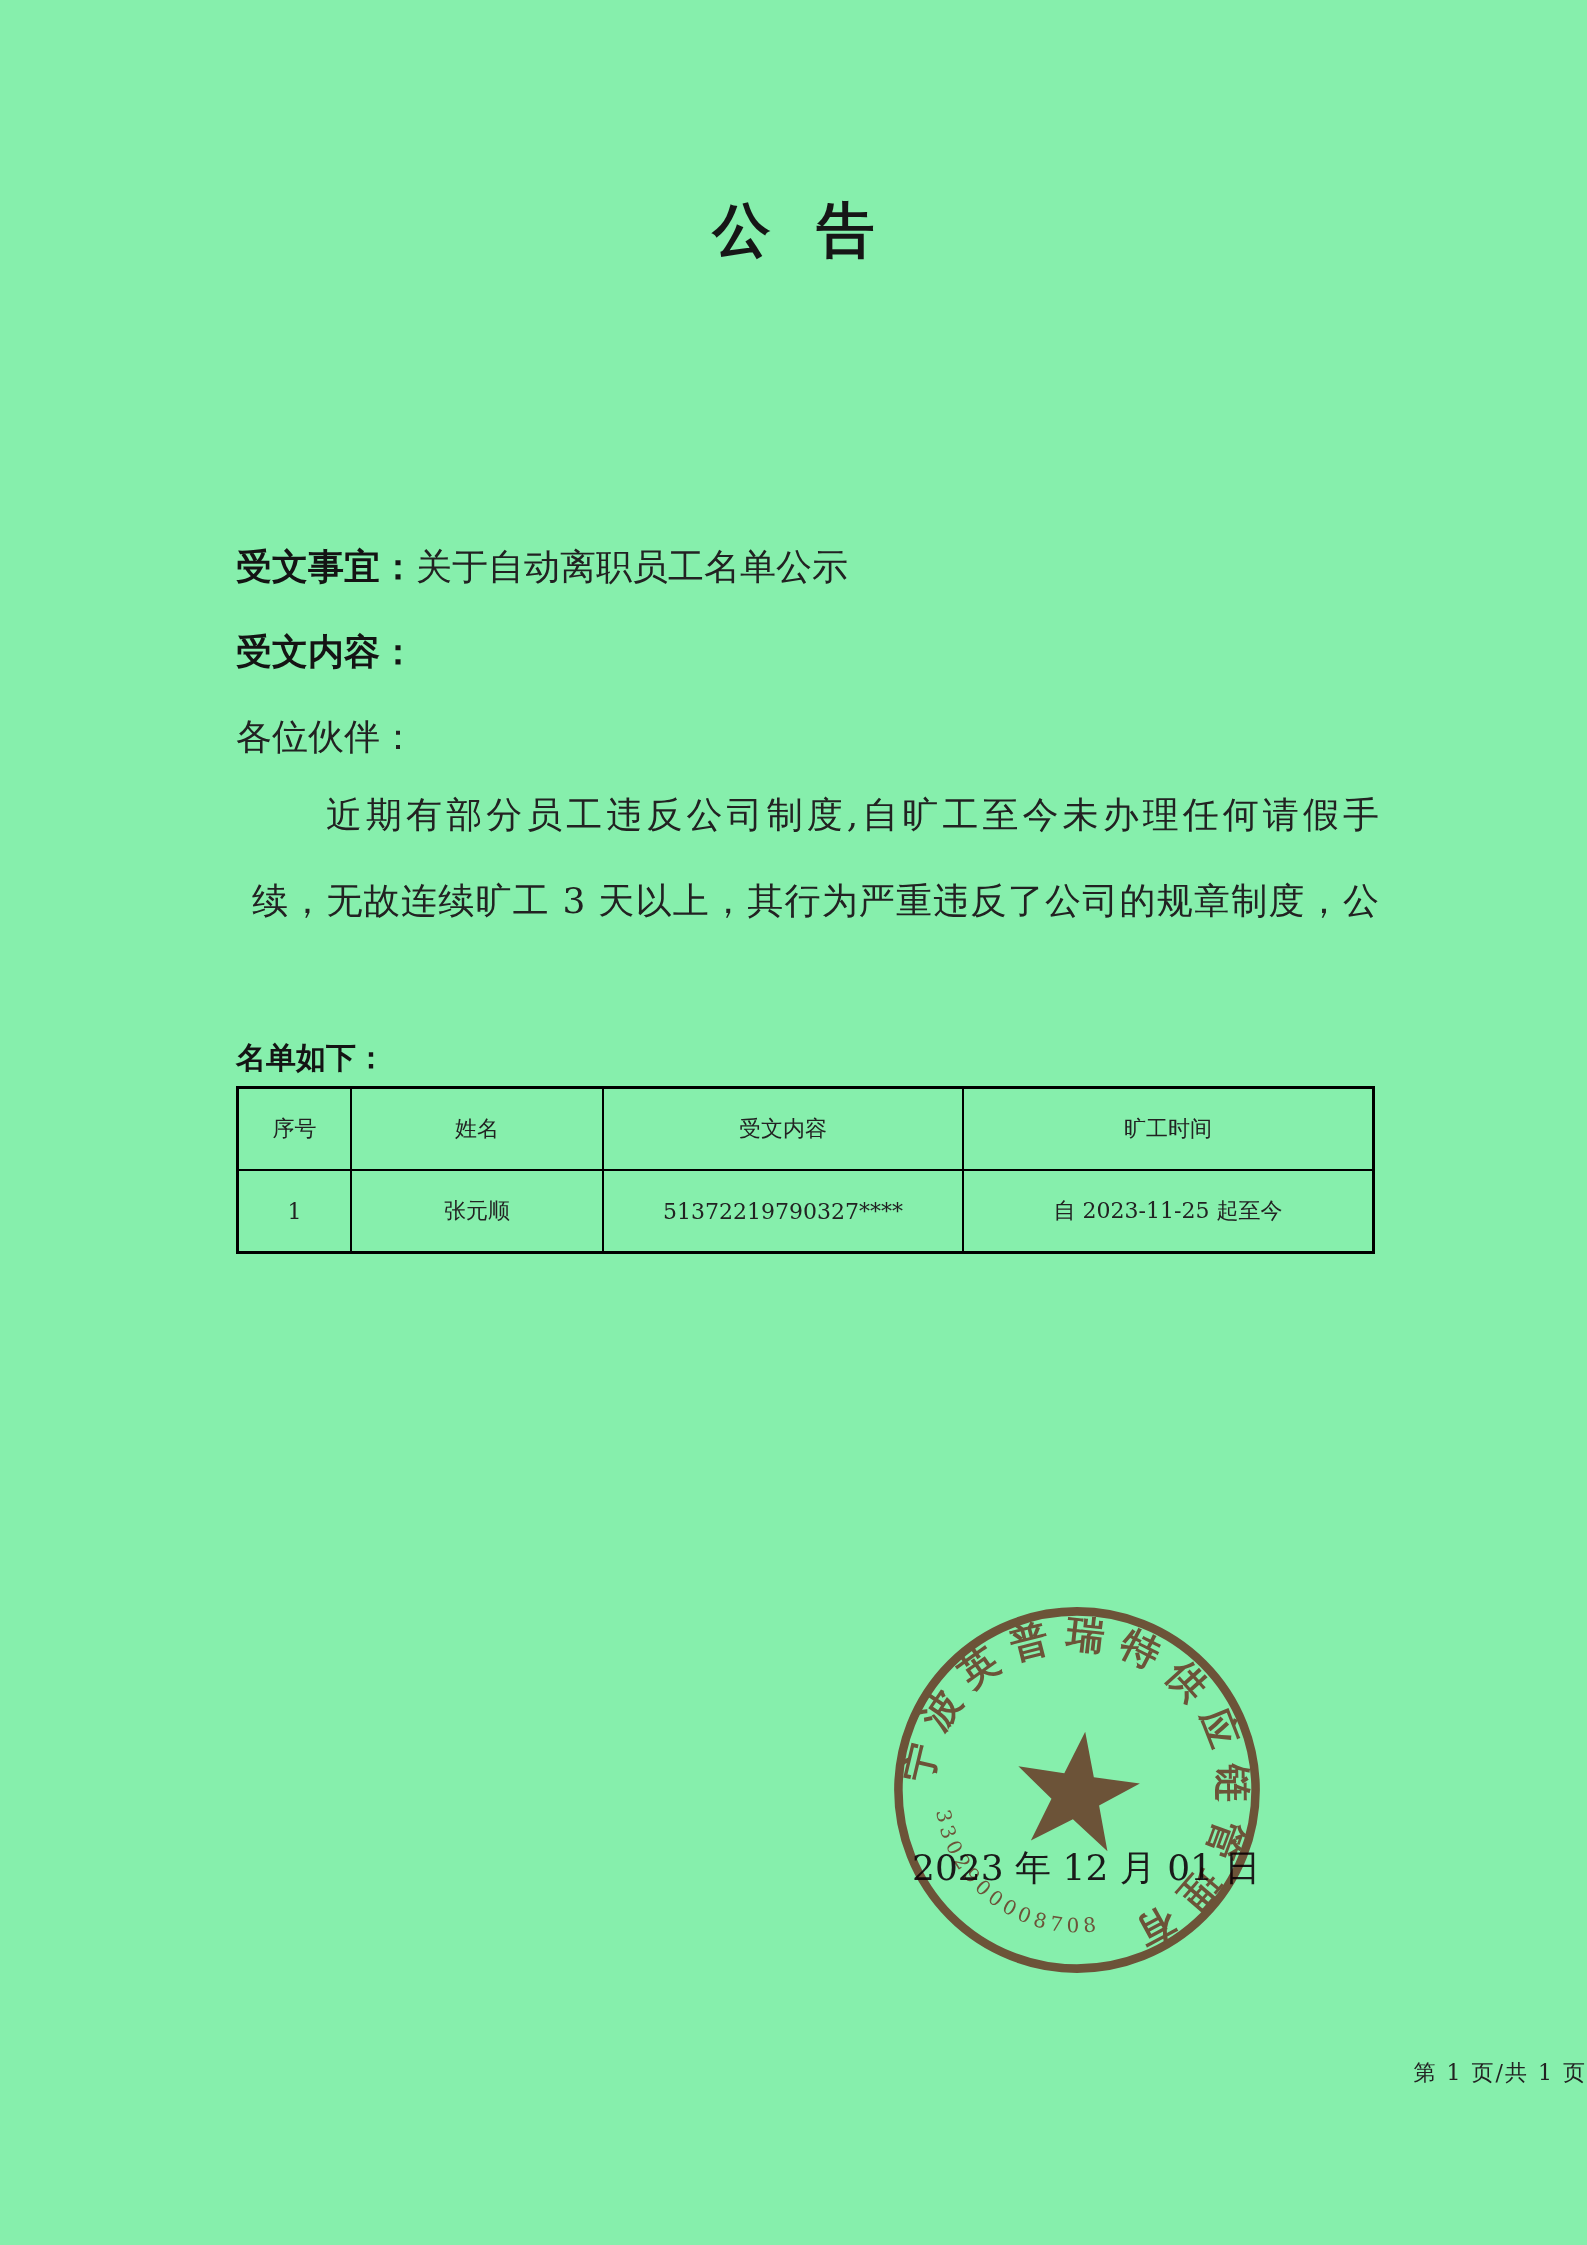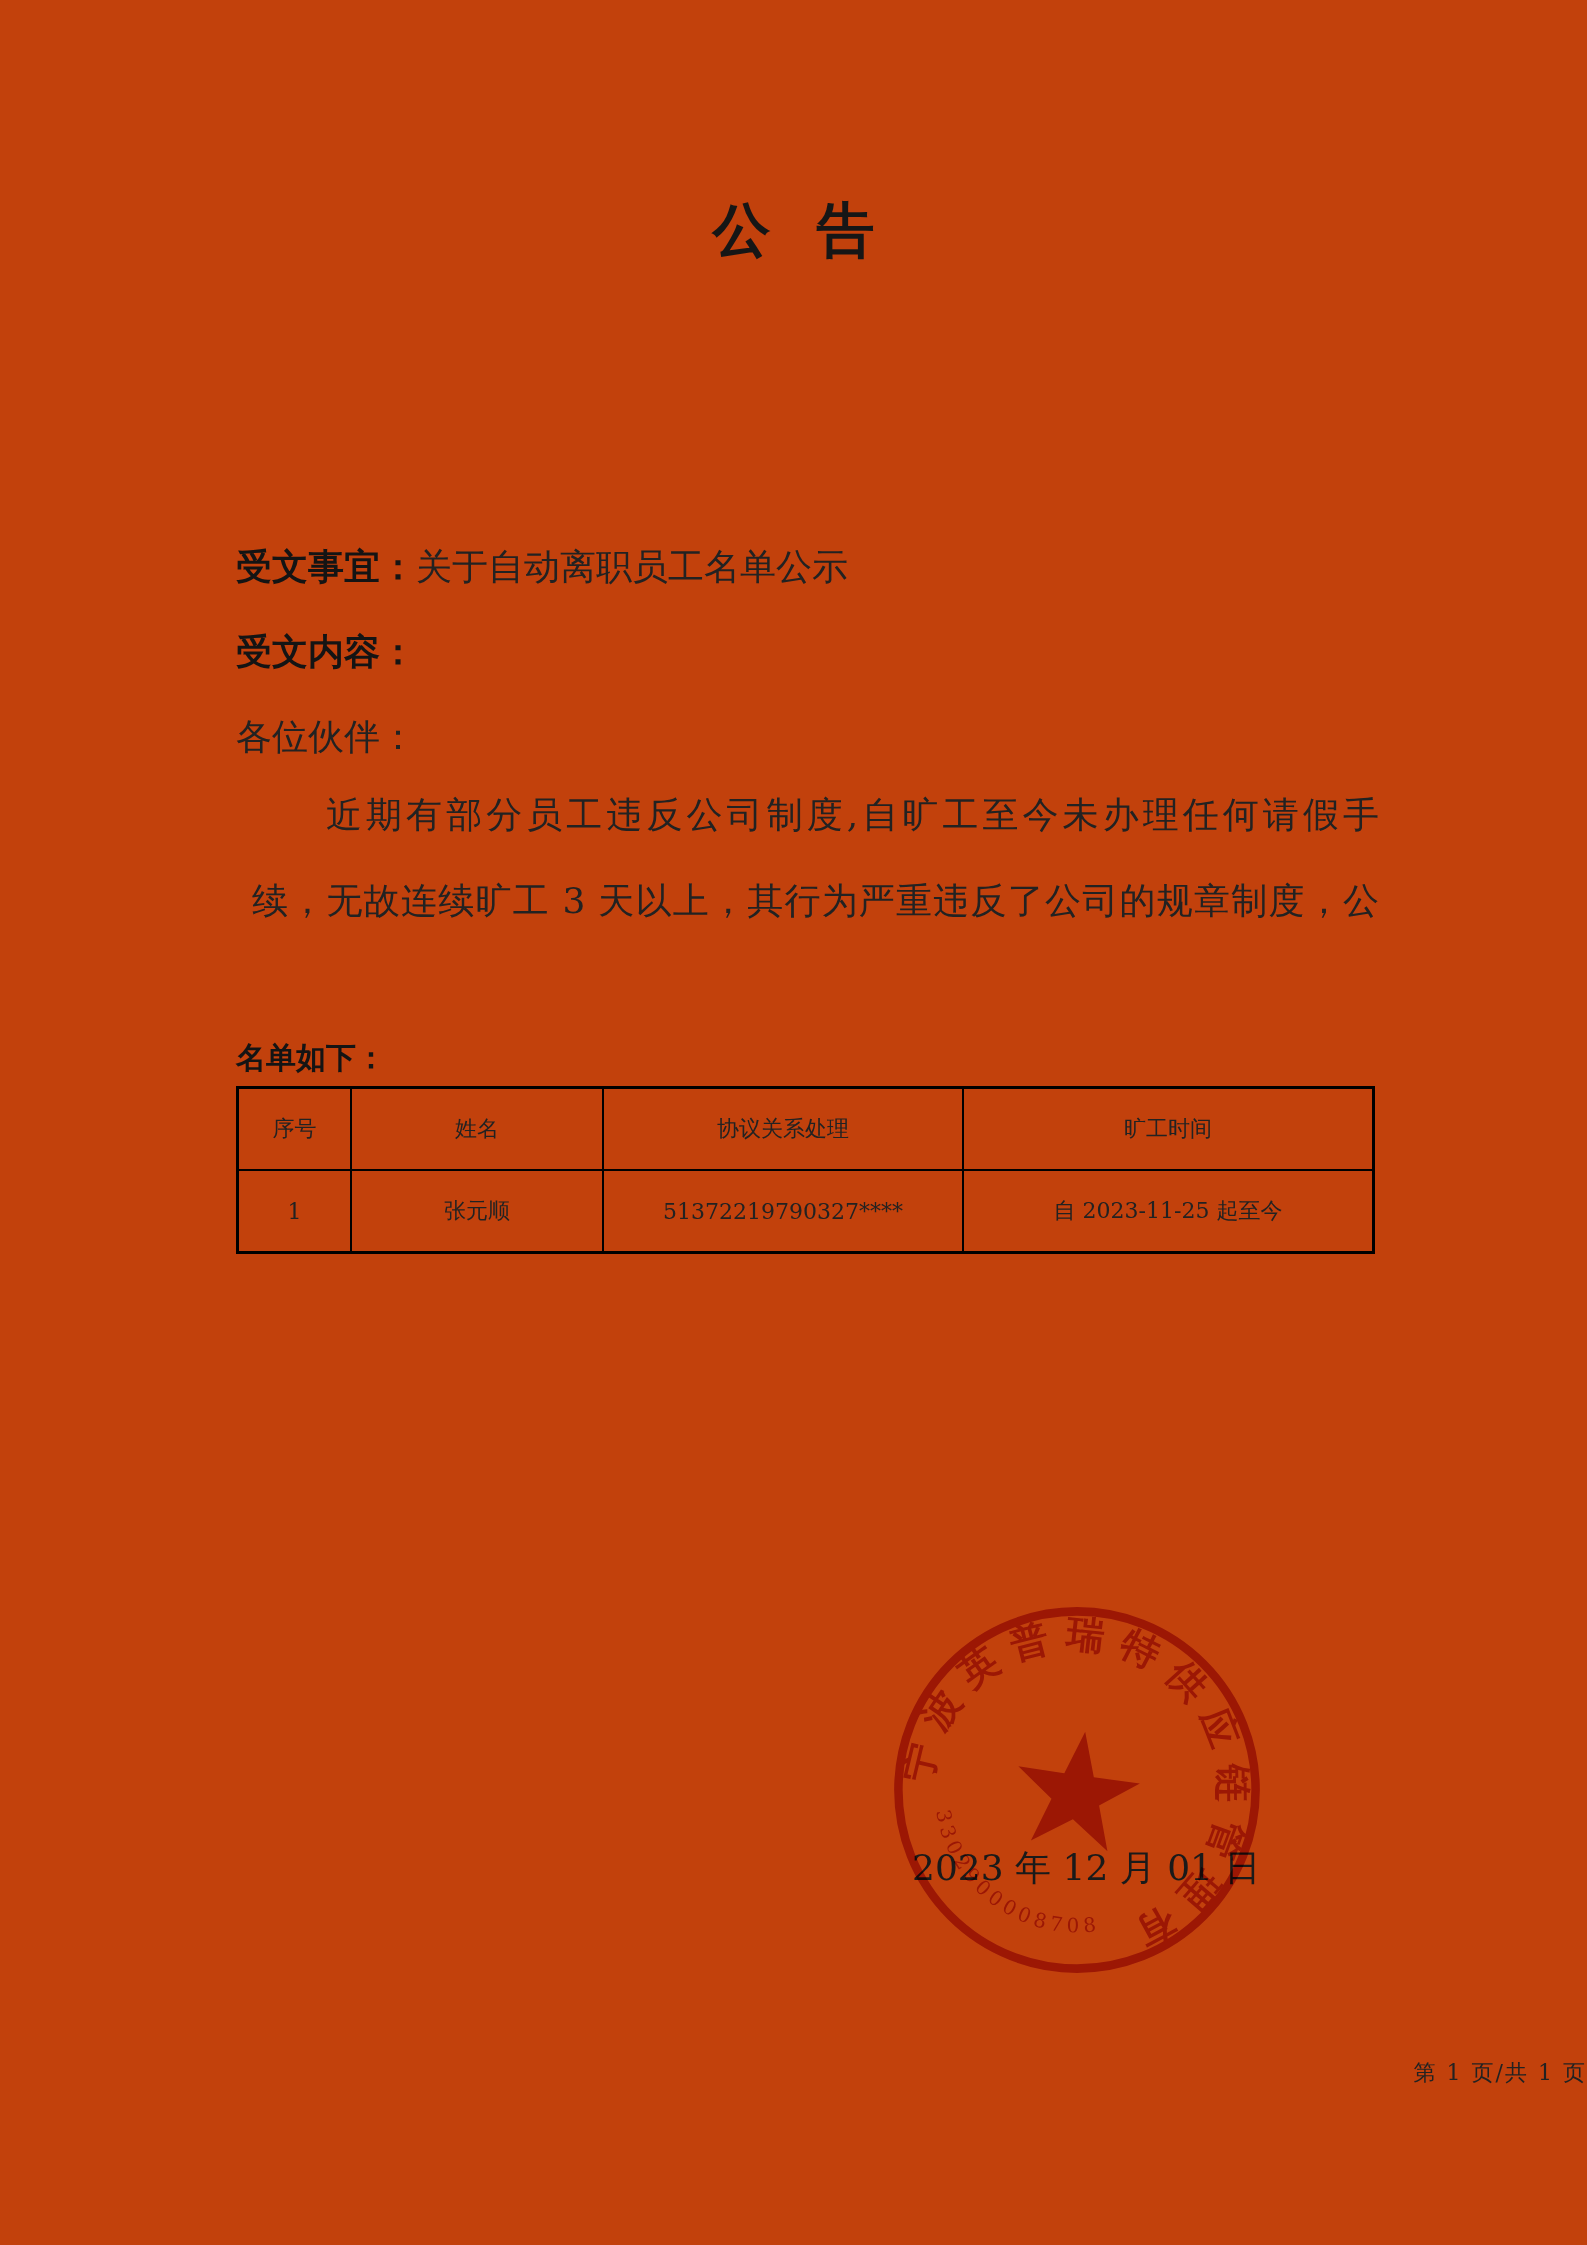--- a/index.html
+++ b/index.html
@@ -1,19 +1,19 @@
 <!DOCTYPE html>
 <html><head>
 <meta charset="utf-8">
 <style>
   html,body{margin:0;padding:0;background:#888;}
   .page{
     position:relative;
     width:1587px;height:2245px;
-    background:#c2410c;
+    background:#86efac;
     margin:0 auto;
     overflow:hidden;
     font-family:"DejaVu Serif","Liberation Serif",serif;
     color:#111;
   }
   .doc-title{
     position:absolute;top:192px;left:0;width:100%;
     text-align:center;
     font-size:58px;font-weight:bold;
     word-spacing:26px;
@@ -80,21 +80,21 @@
     <div class="body-line justify-last">续，无故连续旷工 3 天以上，其行为严重违反了公司的规章制度，公</div>
   </div>
 
   <div class="list-label">名单如下：</div>
 
   <table class="roster">
     <tbody>
       <tr>
         <td class="col-a">序号</td>
         <td class="col-b">姓名</td>
-        <td class="col-c">协议关系处理</td>
+        <td class="col-c">受文内容</td>
         <td class="col-d">旷工时间</td>
       </tr>
       <tr>
         <td>1</td>
         <td>张元顺</td>
         <td>51372219790327****</td>
         <td>自 2023-11-25 起至今</td>
       </tr>
     </tbody>
   </table>

